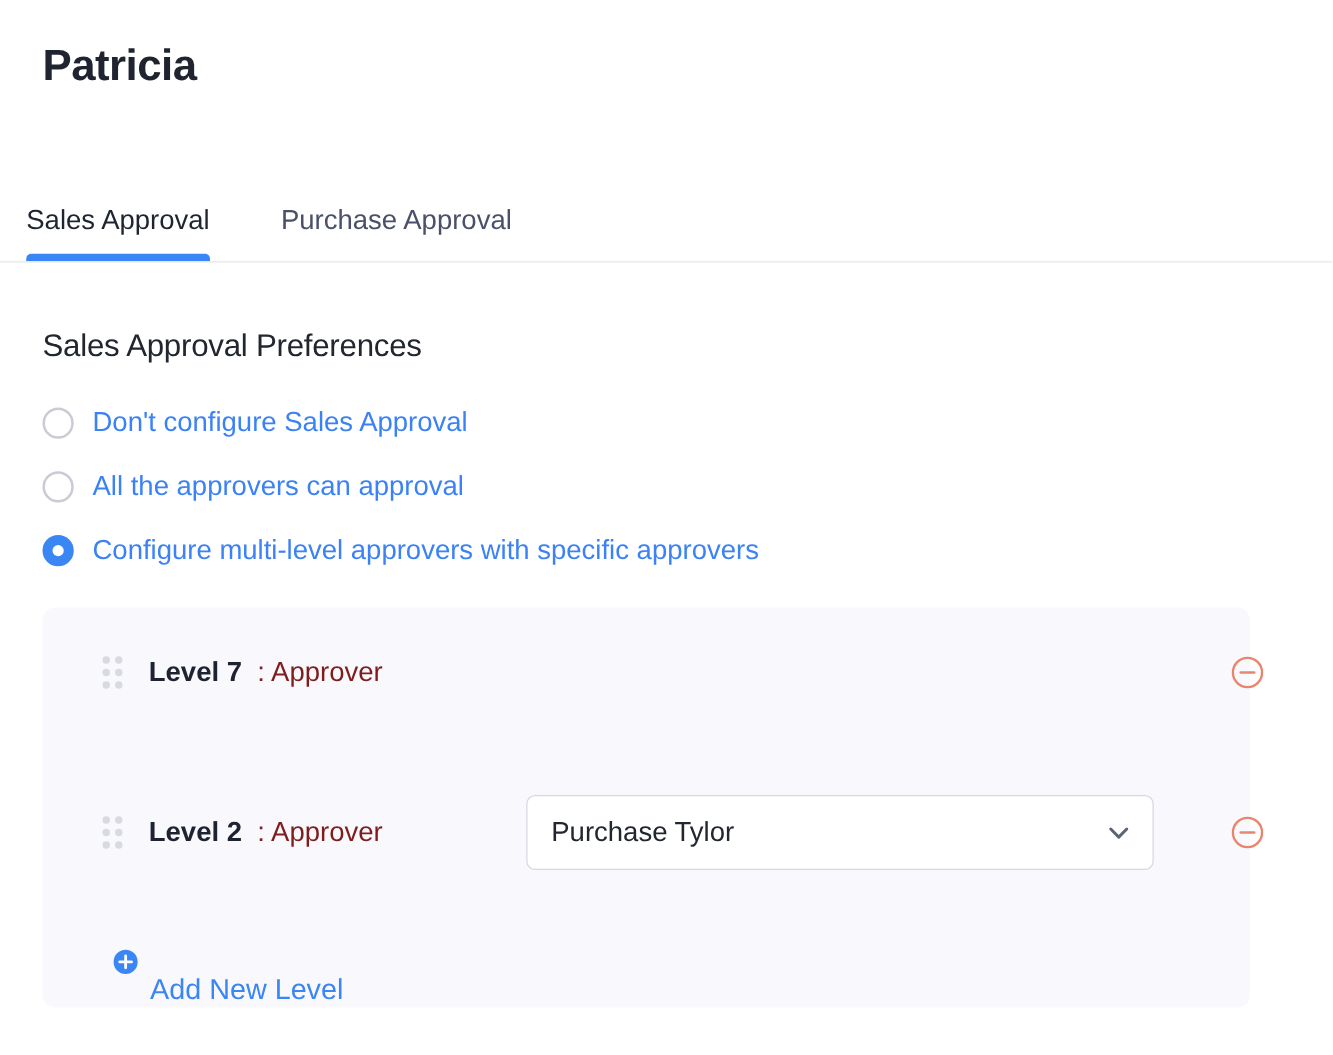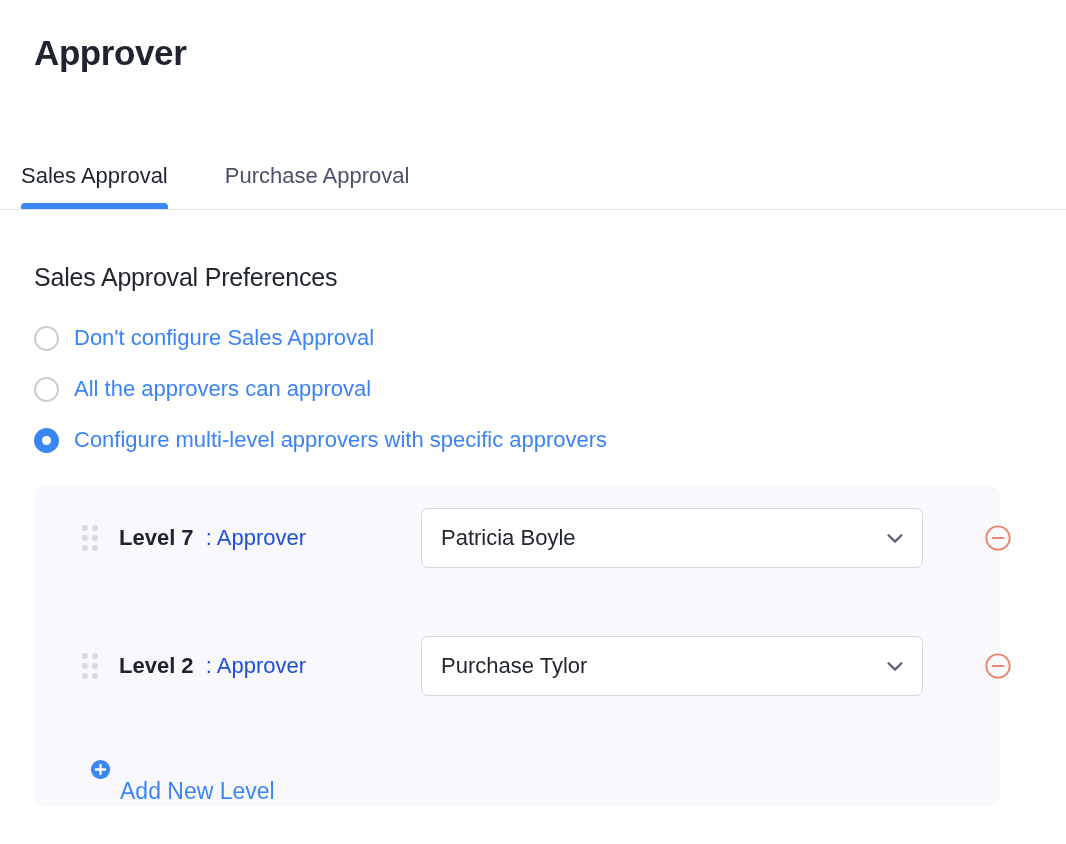--- a/index.html
+++ b/index.html
@@ -202,21 +202,21 @@
     position: absolute;
     left: 85px;
     top: 50%;
     transform: translateY(-50%);
     font-size: 22px;
     color: #22272f;
     white-space: nowrap;
     line-height: 28px;
   }
   .level-name { font-weight: 700; color: #1d2330; }
-  .level-role { font-weight: 400; color: #1d4ed8; margin-top: 30px; }
+  .level-role { font-weight: 400; color: #7f1d1d; margin-top: 30px; }
 
   .approver-select {
     position: absolute;
     left: 387px;
     top: 50%;
     transform: translateY(-50%);
     width: 502px;
     height: 60px;
     background: #ffffff;
     border: 1px solid #d7d8e3;
@@ -280,21 +280,21 @@
     line-height: 28px;
     white-space: nowrap;
     margin-top: 43px;
   }
 </style>
 </head>
 <body>
 
 <div class="page">
 
-  <h1 class="page-title">Approver</h1>
+  <h1 class="page-title">Patricia</h1>
 
   <div class="tabbar">
     <div class="tabs">
       <button class="tab active">
         <span class="tab-label">Sales Approval</span>
         <span class="tab-underline"></span>
       </button>
       <button class="tab second">
         <span class="tab-label">Purchase Approval</span>
         <span class="tab-underline"></span>
@@ -334,26 +334,20 @@
         <span></span>
         <span></span>
         <span></span>
       </span>
 
       <span class="level-text">
         <span class="level-name">Level 7</span>
         &nbsp;<span class="level-role">: Approver</span>
       </span>
 
-      <div class="approver-select">
-        <span class="approver-value">Patricia Boyle</span>
-        <svg class="chevron-icon" viewBox="0 0 24 24" fill="none">
-          <path d="M5 9l7 7 7-7" stroke="#5e6478" stroke-width="2.6" stroke-linecap="round" stroke-linejoin="round"></path>
-        </svg>
-      </div>
 
       <button class="remove-level-btn">
         <svg class="minus-circle-icon" viewBox="0 0 24 24" fill="none">
           <circle cx="12" cy="12" r="10" stroke="#e8856f" stroke-width="1.6"></circle>
           <path d="M7.4 12h9.2" stroke="#e8856f" stroke-width="1.8" stroke-linecap="round"></path>
         </svg>
       </button>
     </div>
 
     <div class="level-row row-2">

